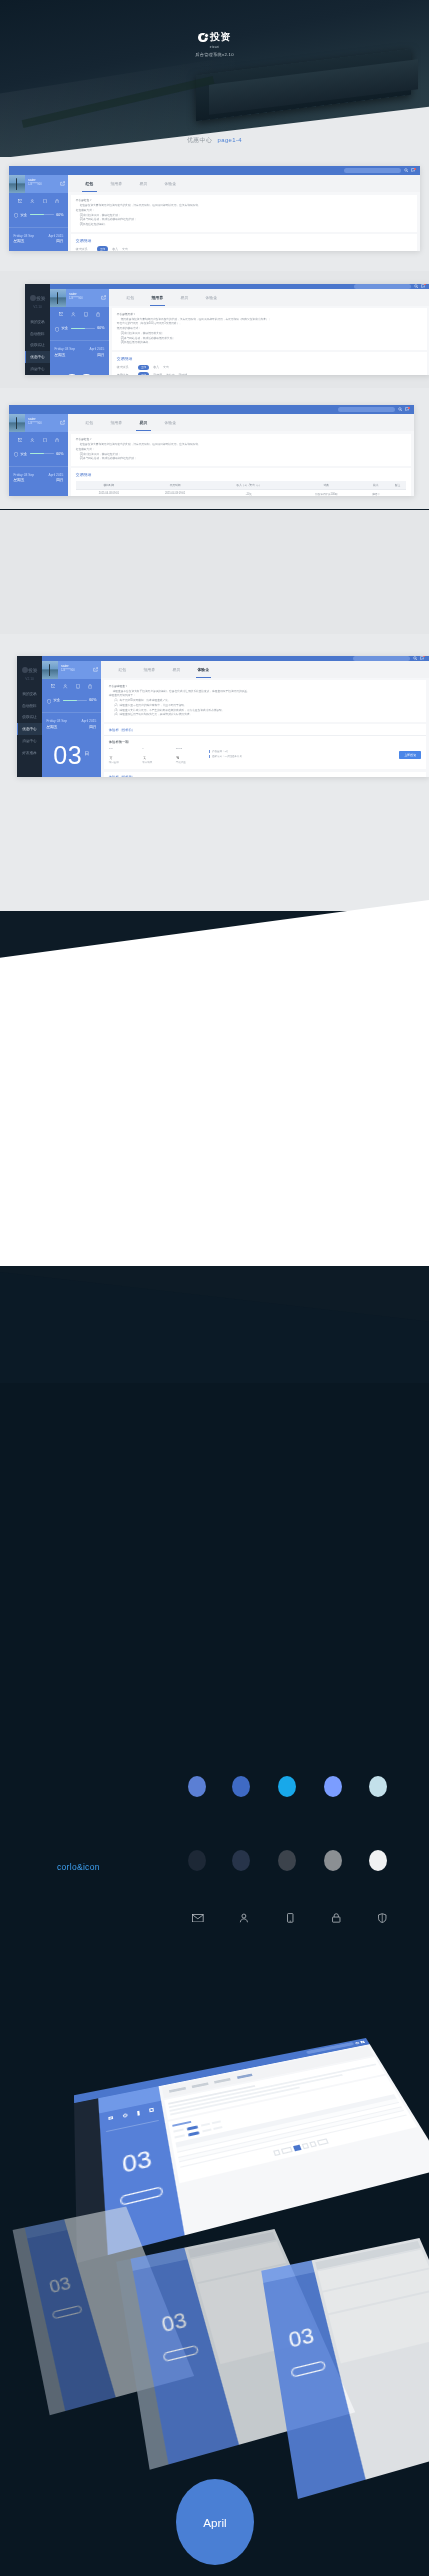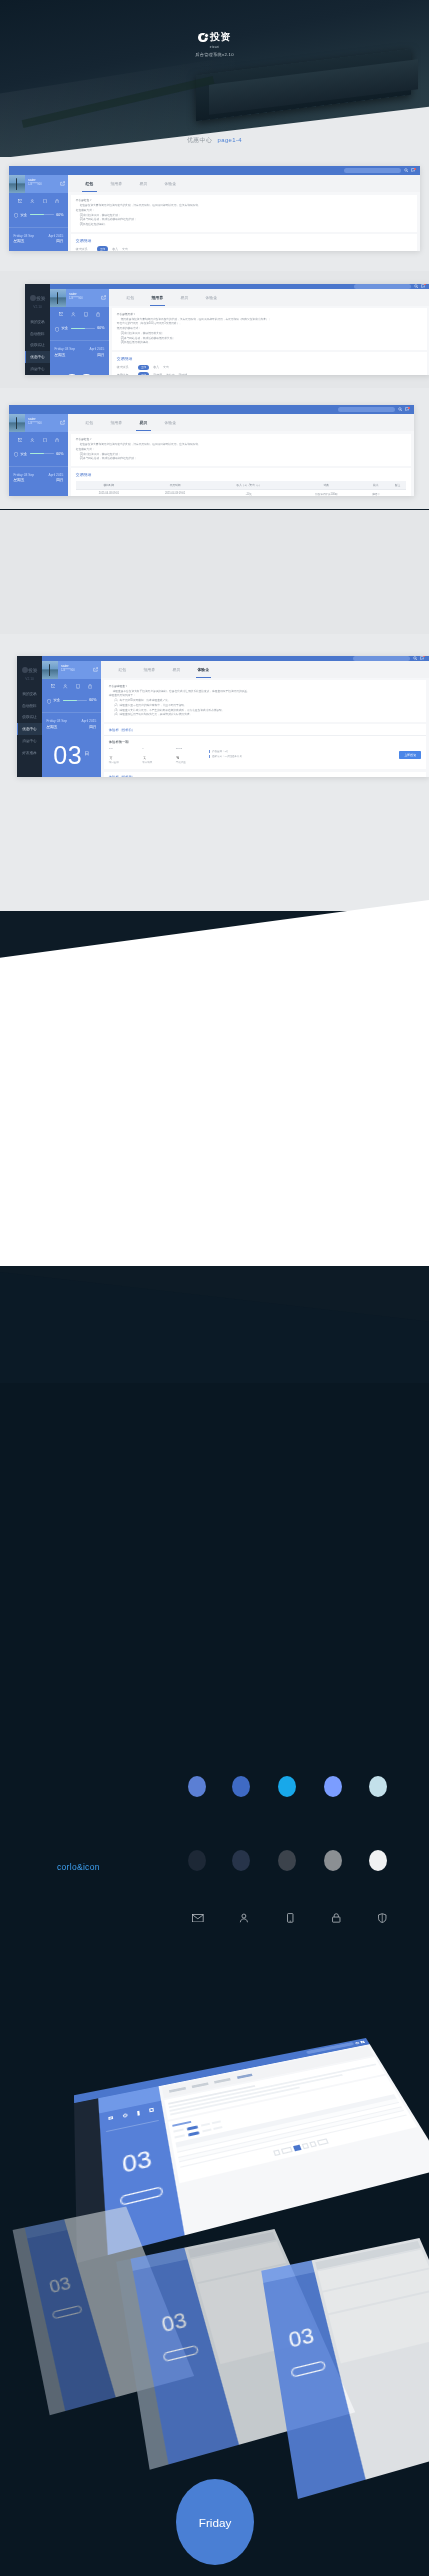--- a/index.html
+++ b/index.html
@@ -860,14 +860,14 @@
     </div>
     <div style="flex:1;background:#f5f7f9;padding:2.6px;">
       <div style="height:9px;background:#e7eaee;margin-bottom:2px;"></div>
       <div style="height:22px;background:#fff;margin-bottom:2px;"></div>
       <div style="height:22px;background:#fff;margin-bottom:2px;"></div>
       <div style="height:46px;background:#fff;"></div>
     </div>
   </div>
 </div>
 
-<div class="thanks">Friday</div>
+<div class="thanks">April</div>
 
 
 </body></html>

